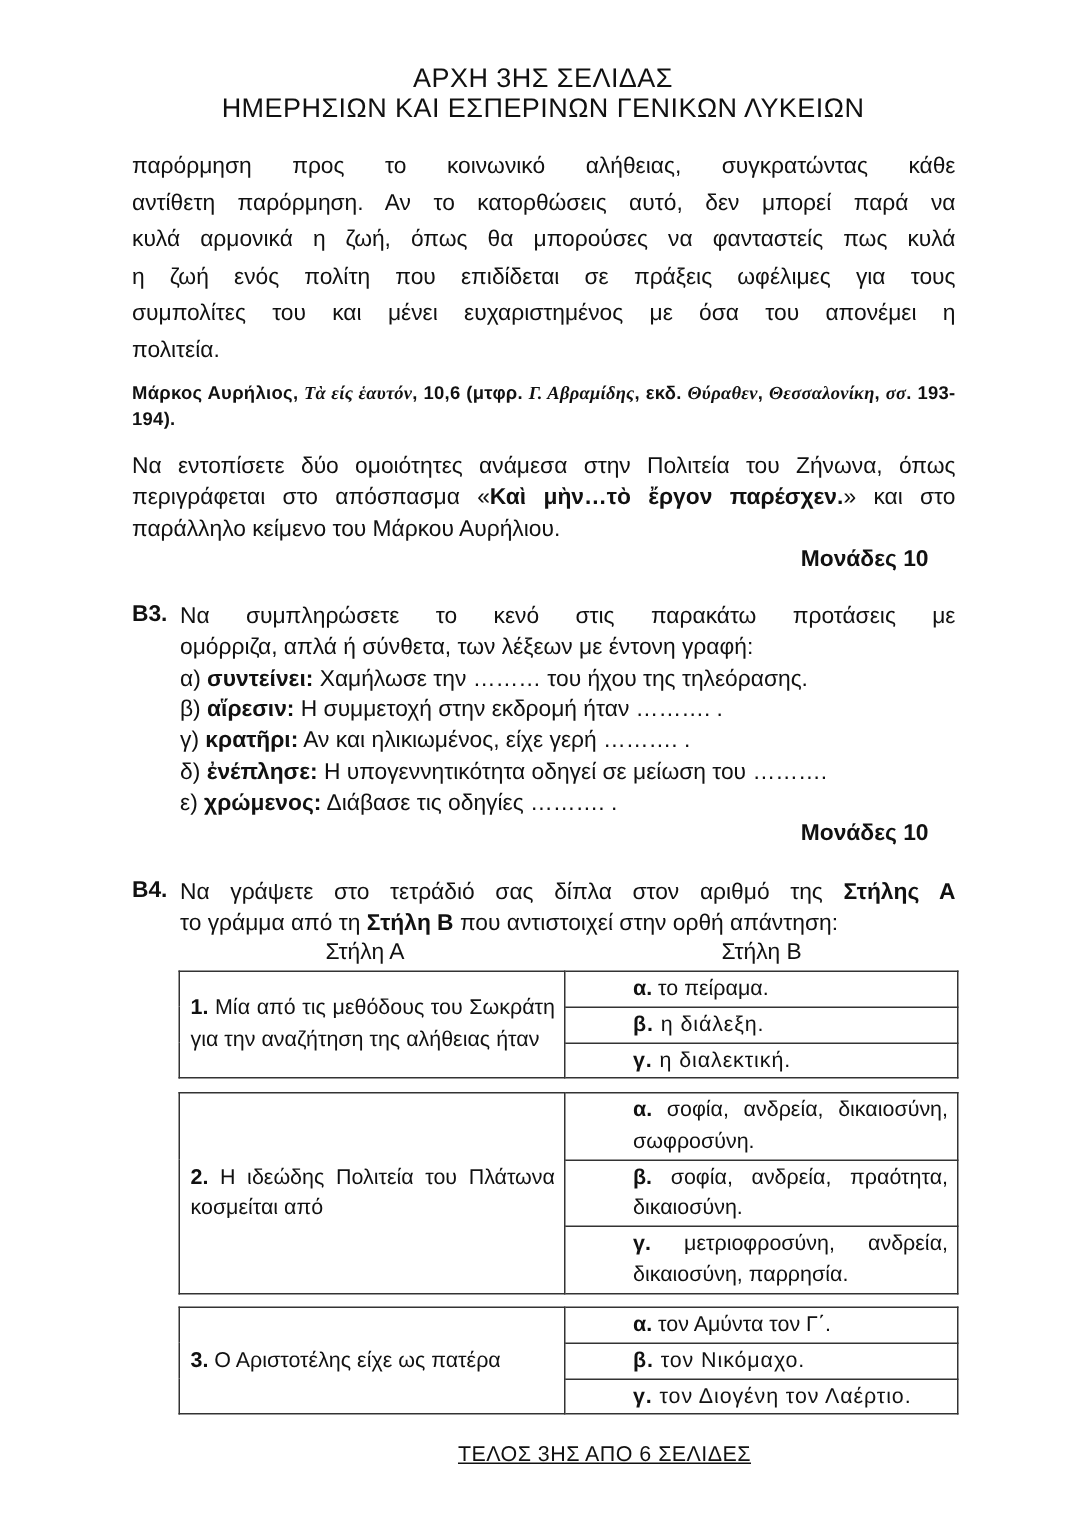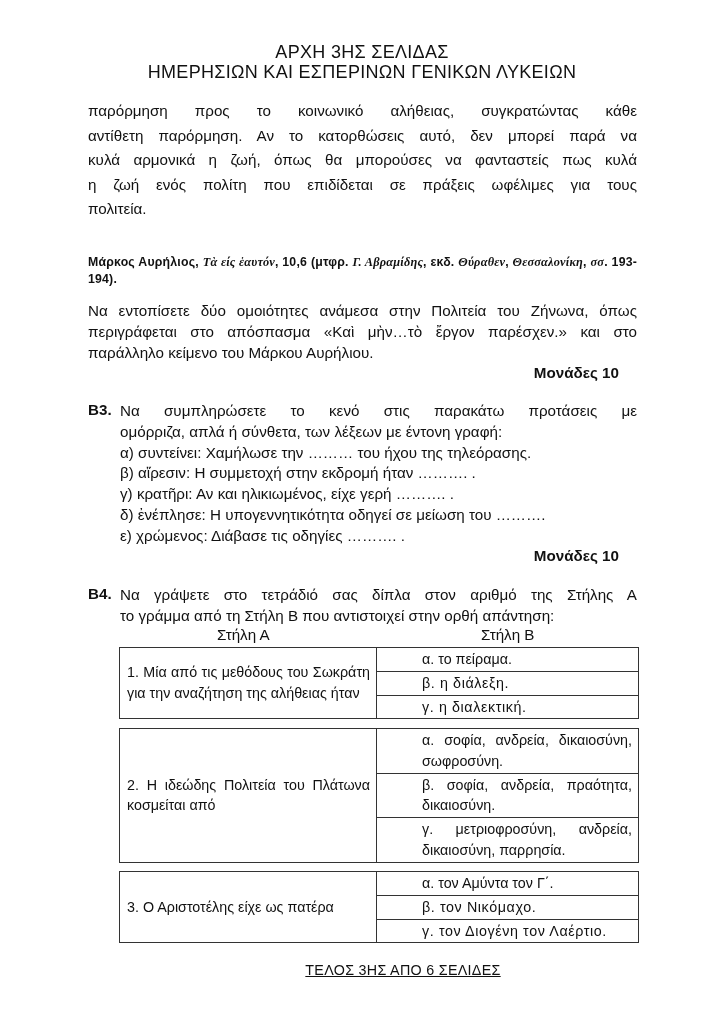--- a/index.html
+++ b/index.html
@@ -71,21 +71,21 @@
     .qbody {
       position: absolute;
       left: 120px;
       width: 517px;
       font-size: 15.2px;
       line-height: 20.8px;
       text-align: justify;
     }
     .qbody .line { display: block; text-align: left; white-space: nowrap; }
     .qbody .jline { display: block; text-align: justify; text-align-last: justify; }
-    b { font-weight: normal; }
+    b { font-weight: bold; }
     .col-heads {
       position: absolute;
       top: 626px;
       left: 119px;
       width: 520px;
       font-size: 15.2px;
       font-weight: normal;
       height: 20px;
     }
     .col-heads span { position: absolute; top: 0; }
@@ -130,20 +130,21 @@
 <div class="header">
   <div>ΑΡΧΗ 3ΗΣ ΣΕΛΙΔΑΣ</div>
   <div>ΗΜΕΡΗΣΙΩΝ ΚΑΙ ΕΣΠΕΡΙΝΩΝ ΓΕΝΙΚΩΝ ΛΥΚΕΙΩΝ</div>
 </div>
 
 <div class="para" style="top:99px;">
   <div class="justify-last">παρόρμηση προς το κοινωνικό αλήθειας, συγκρατώντας κάθε</div>
   <div class="justify-last">αντίθετη παρόρμηση. Αν το κατορθώσεις αυτό, δεν μπορεί παρά να</div>
   <div class="justify-last">κυλά αρμονικά η ζωή, όπως θα μπορούσες να φανταστείς πως κυλά</div>
   <div class="justify-last">η ζωή ενός πολίτη που επιδίδεται σε πράξεις ωφέλιμες για τους</div>
+  <div class="justify-last">συμπολίτες του και μένει ευχαριστημένος με όσα του απονέμει η</div>
   <div>πολιτεία.</div>
 </div>
 
 <div class="source"><span>Μάρκος Αυρήλιος, </span><i>Τὰ είς ἑαυτόν</i><span>, 10,6 (μτφρ. </span><i>Γ. Αβραμίδης</i><span>, εκδ. </span><i>Θύραθεν</i><span>, </span><i>Θεσσαλονίκη</i><span>, </span><i>σσ</i><span>. 193-194).</span></div>
 
 <div class="q-text"><span>Να εντοπίσετε δύο ομοιότητες ανάμεσα στην Πολιτεία του Ζήνωνα, όπως περιγράφεται στο απόσπασμα «</span><b>Καὶ μὴν…τὸ ἔργον παρέσχεν.</b><span>» και στο παράλληλο κείμενο του Μάρκου Αυρήλιου.</span></div>
 <div class="marks" style="top:364px;">Μονάδες 10</div>
 
 <div class="qnum" style="top:401px;">B3.</div>
 <div class="qbody" style="top:401px;">

